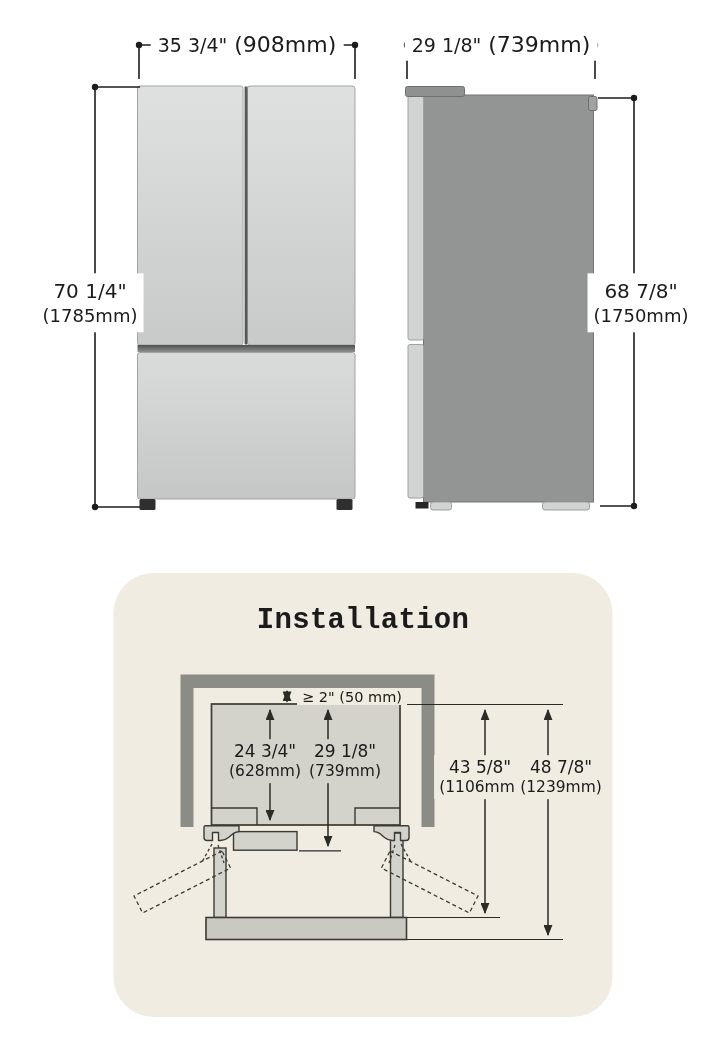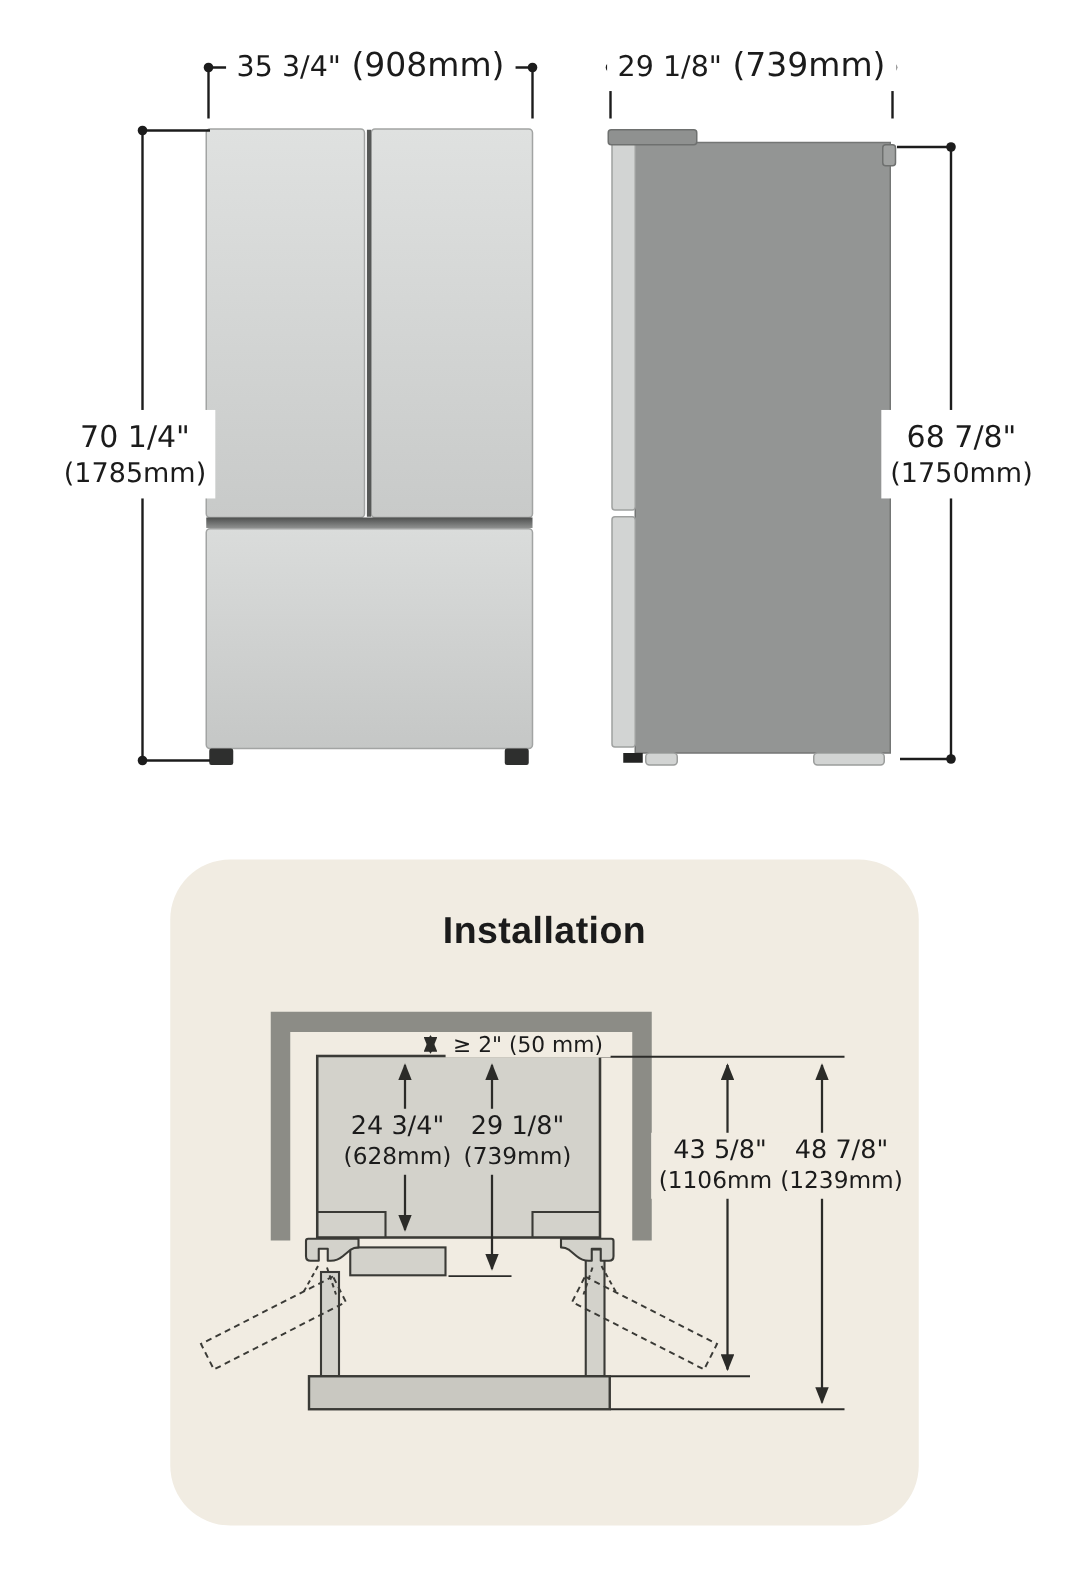--- a/index.html
+++ b/index.html
@@ -13,21 +13,21 @@
     transform:translate(-50%,-50%);
     text-align:center;line-height:1.3;color:#1b1b1b;
   }
   .bg-white{background:#ffffff;}
   .bg-beige{background:#F1ECE2;}
   .bg-gray{background:#D3D2CB;}
   .dim-top{font-size:19px;font-weight:500;padding:1px 7px;}
   .dim-top .metric{font-size:22px;margin-left:7px;}
   .dim-side{font-size:20px;font-weight:500;padding:5px 6px;}
   .dim-side .metric{font-size:18px;}
-  .inst-title{font-family:Liberation Sans, sans-serif;font-size:25px;font-weight:700;letter-spacing:.3px;}
+  .inst-title{font-family:Liberation Mono, monospace;font-size:29px;font-weight:700;letter-spacing:.3px;}
   .inst-dim{font-size:17px;font-weight:500;padding:2px 5px;line-height:1.22;}
   .inst-dim .metric{font-size:15.5px;}
   .inst-clearance{font-size:14.5px;font-weight:500;padding:0 5px;line-height:16px;}
 </style>
 </head>
 <body>
 
 <div class="page">
 
   <svg class="art" width="728" height="1050" viewBox="0 0 728 1050">

